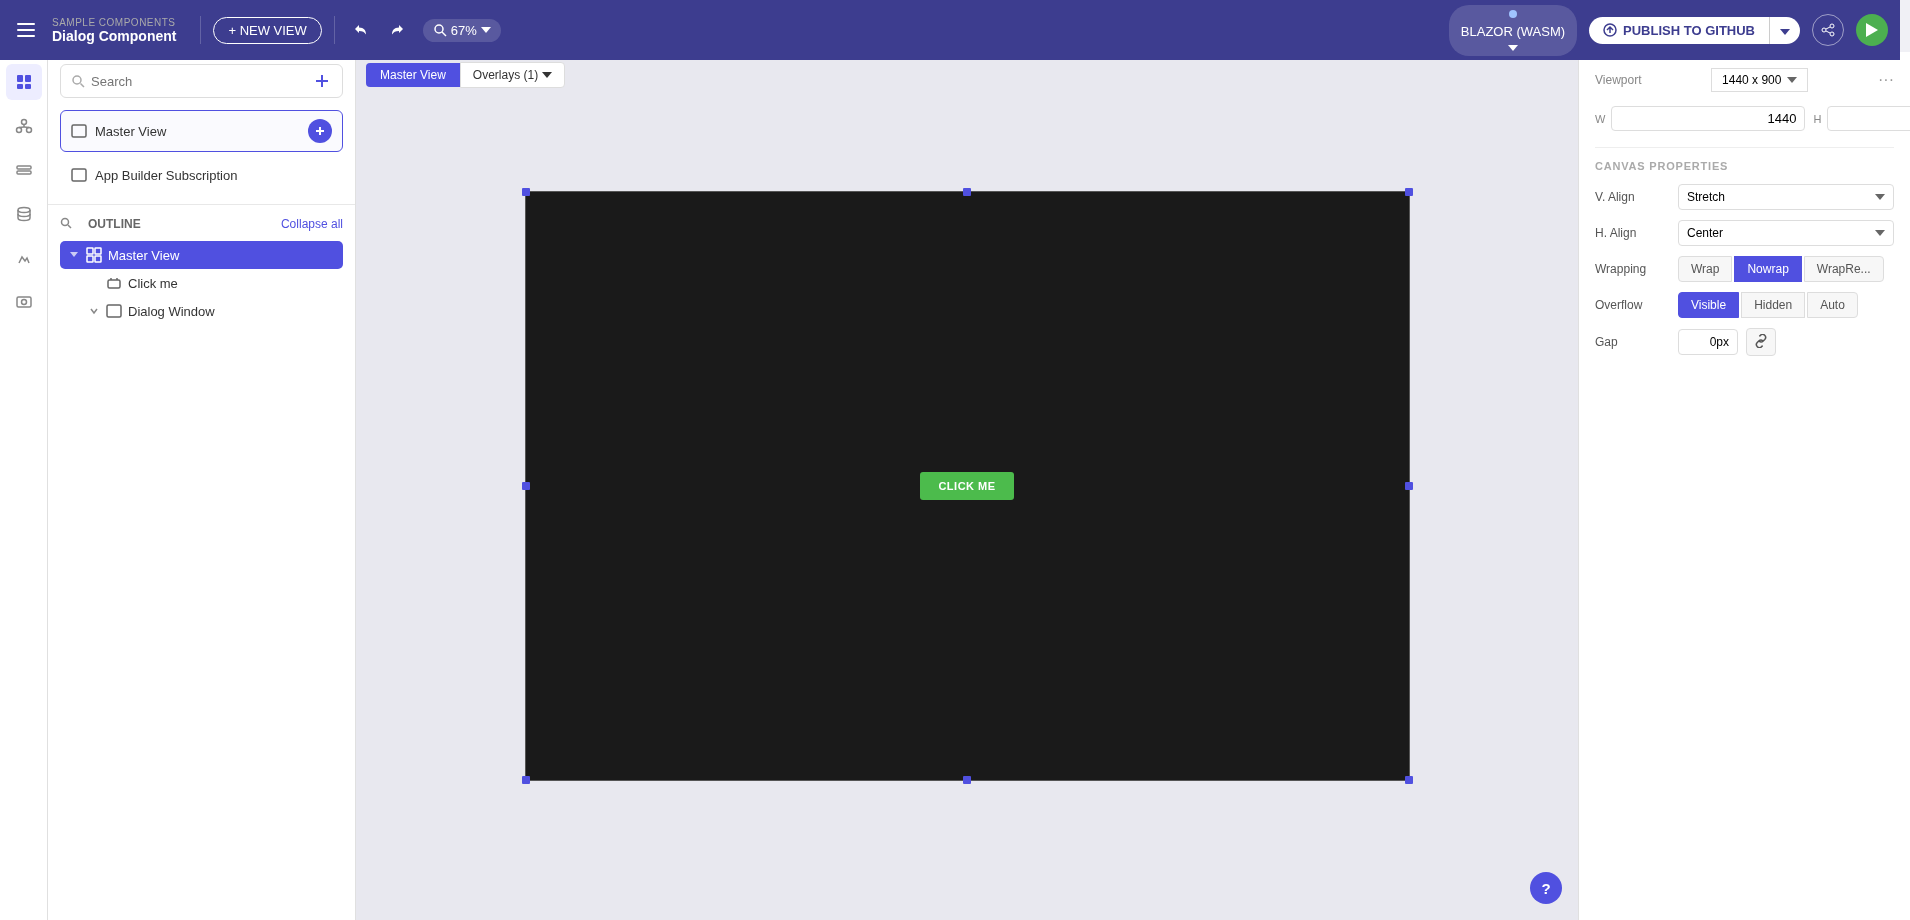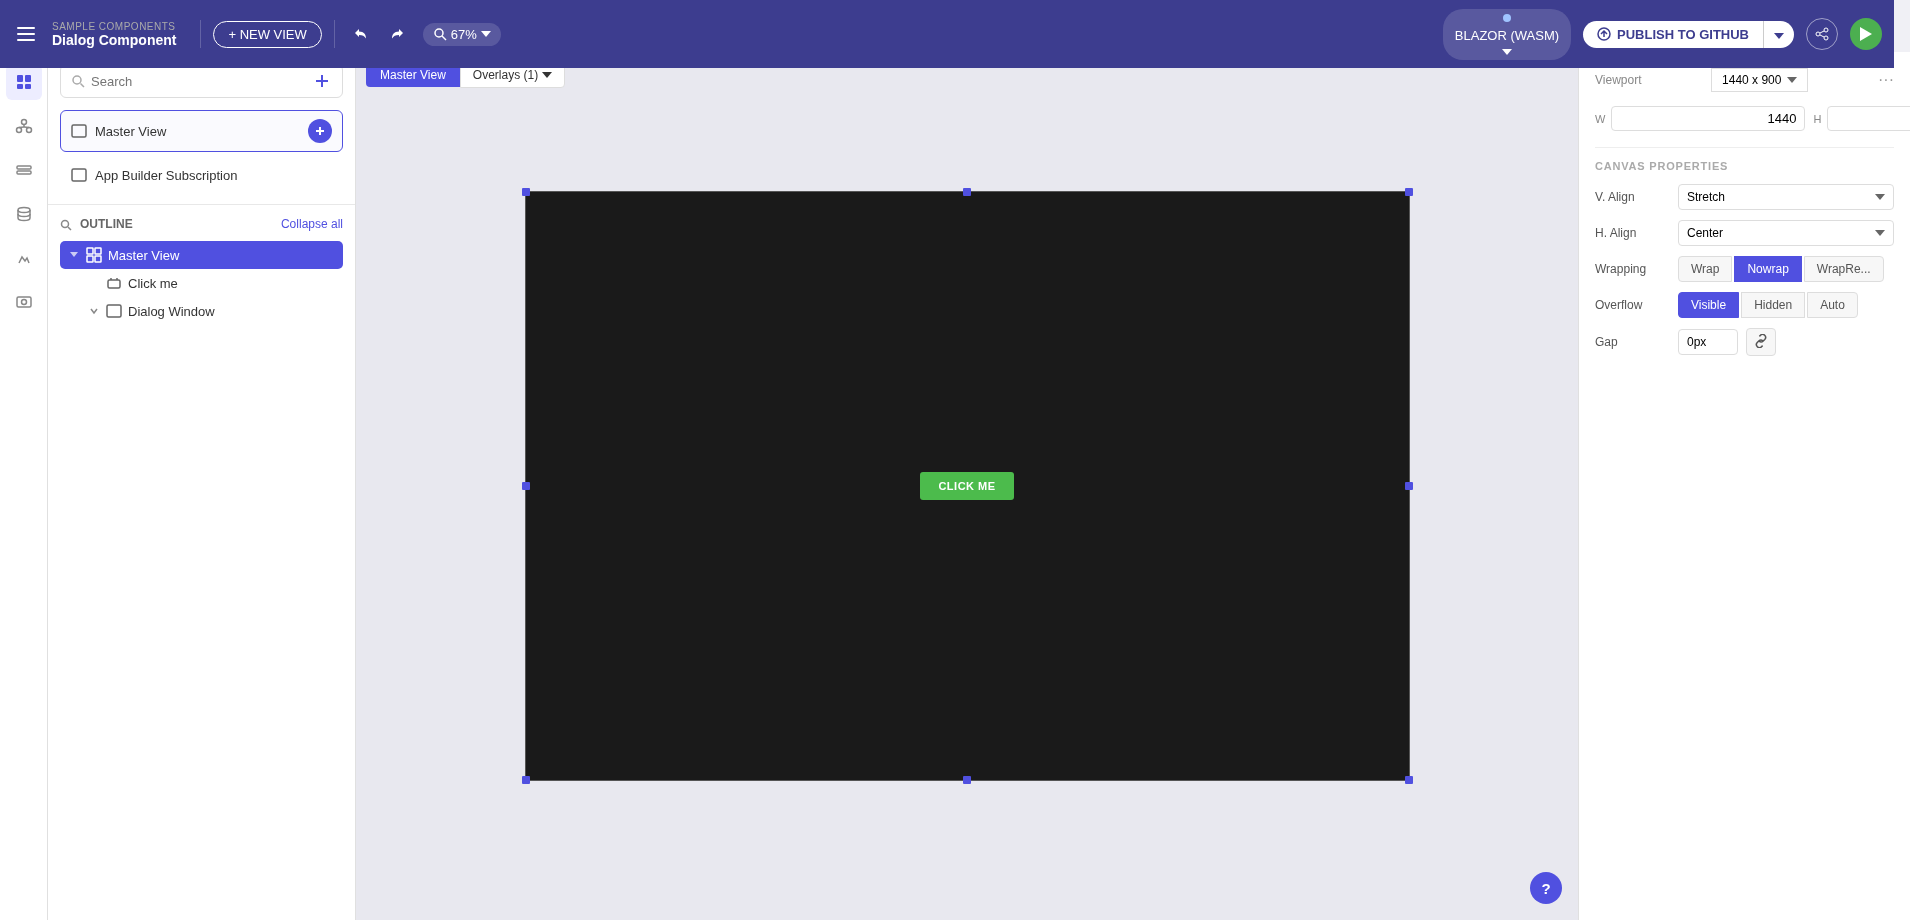--- a/index.html
+++ b/index.html
@@ -1,22 +1,22 @@
 <!DOCTYPE html>
 <html><head>
   <meta charset="utf-8">
   <style>
     * { box-sizing: border-box; margin: 0; padding: 0; }
     body { font-family: -apple-system, BlinkMacSystemFont, 'Segoe UI', sans-serif; background: #f0f0f5; overflow: hidden; width: 1910px; height: 920px; }
 
     
     .topbar {
-      display: flex; align-items: center; height: 68px;
+      display: flex; align-items: center; height: 60px;
       background: #3d3d8f; color: white; padding: 0 12px; gap: 12px;
-      position: fixed; top: 0; left: 0; right: 16px; z-index: 100;
+      position: fixed; top: 0; left: 0; right: 10px; z-index: 100;
     }
     .topbar-titles { display: flex; flex-direction: column; margin-right: 12px; }
     .topbar-subtitle { font-size: 10px; color: #aaa; text-transform: uppercase; letter-spacing: 0.5px; }
     .topbar-title { font-size: 14px; font-weight: 600; }
     .topbar-sep { width: 1px; height: 28px; background: rgba(255,255,255,0.2); }
     .topbar-new-view {
       background: transparent; border: 1.5px solid white; color: white;
       border-radius: 20px; padding: 5px 14px; font-size: 13px; cursor: pointer;
       white-space: nowrap;
     }
@@ -95,21 +95,21 @@
       padding: 8px 10px; border-radius: 6px; cursor: pointer;
       border: 1.5px solid transparent; font-size: 13px; color: #333;
     }
     .view-item.selected { border-color: #5050e0; background: #fafafe; }
     .view-item-label { flex: 1; }
     .view-item-add { width: 24px; height: 24px; border-radius: 50%; background: #5050e0; border: none; cursor: pointer; display: flex; align-items: center; justify-content: center; color: white; font-size: 14px; font-weight: bold; }
 
     
     .outline-section { padding: 12px; flex: 1; overflow-y: auto; }
     .outline-header { display: flex; align-items: center; justify-content: space-between; margin-bottom: 10px; }
-    .outline-title { font-size: 12px; font-weight: 600; color: #666; text-transform: uppercase; display: flex; align-items: flex-end; gap: 8px; }
+    .outline-title { font-size: 12px; font-weight: 600; color: #666; text-transform: uppercase; display: flex; align-items: flex-start; gap: 16px; }
     .outline-collapse { font-size: 12px; color: #5050e0; cursor: pointer; background: none; border: none; }
     .outline-tree { font-size: 13px; }
     .outline-item {
       display: flex; align-items: center; gap: 6px;
       padding: 6px 8px; border-radius: 5px; cursor: pointer; color: #333;
     }
     .outline-item.selected { background: #5050e0; color: white; }
     .outline-item-label { flex: 1; }
     .outline-child { padding-left: 20px; }
 
@@ -201,21 +201,21 @@
     .btn-group-btn.active { background: #5050e0; color: white; border-color: #5050e0; }
     .btn-group-btn:first-child { border-radius: 4px 0 0 4px; }
     .btn-group-btn:last-child { border-radius: 0 4px 4px 0; }
     .icon-btn { padding: 5px 8px; font-size: 12px; border: 1px solid #ddd; background: #f7f7f7; border-radius: 4px; cursor: pointer; }
     .select-field {
       flex: 1; border: 1px solid #ddd; border-radius: 4px; padding: 5px 8px;
       font-size: 12px; background: white; cursor: pointer;
       display: flex; align-items: center; justify-content: space-between;
     }
     .gap-row { display: flex; align-items: center; gap: 8px; }
-    .gap-input { border: 1px solid #ddd; border-radius: 4px; padding: 5px 8px; font-size: 12px; width: 60px; }
+    .gap-input { border: 1px solid #ddd; border-radius: 4px; padding: 5px 8px; font-size: 12px; width: 60px; text-align: right; }
     .gap-icon-btn { padding: 5px 7px; border: 1px solid #ddd; background: #f7f7f7; border-radius: 4px; cursor: pointer; font-size: 11px; }
     .divider { height: 1px; background: #eee; margin: 12px 0; }
   </style>
 </head>
 <body>
 
 <div class="topbar">
   <button class="topbar-btn">
     <svg width="18" height="14" viewBox="0 0 18 14" fill="none">
       <rect y="0" width="18" height="2" rx="1" fill="white"></rect>

